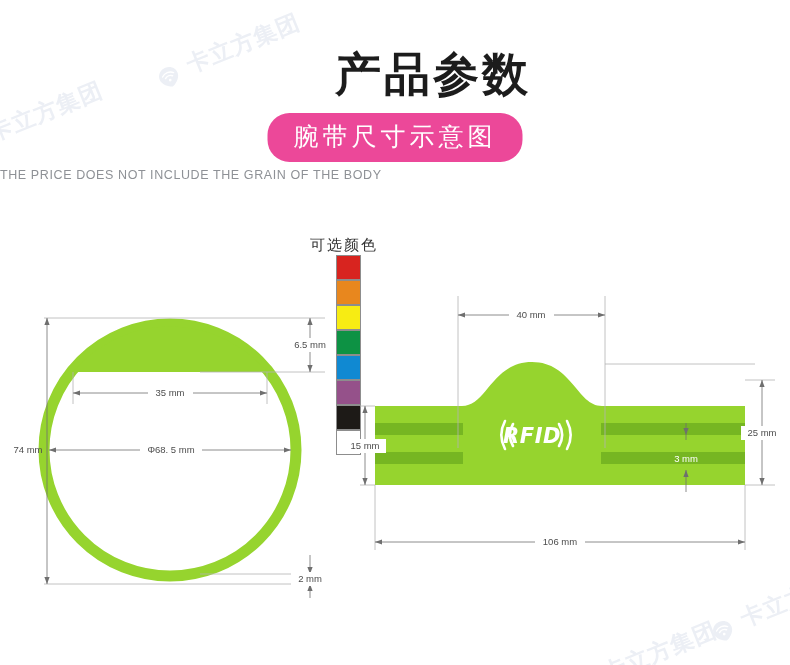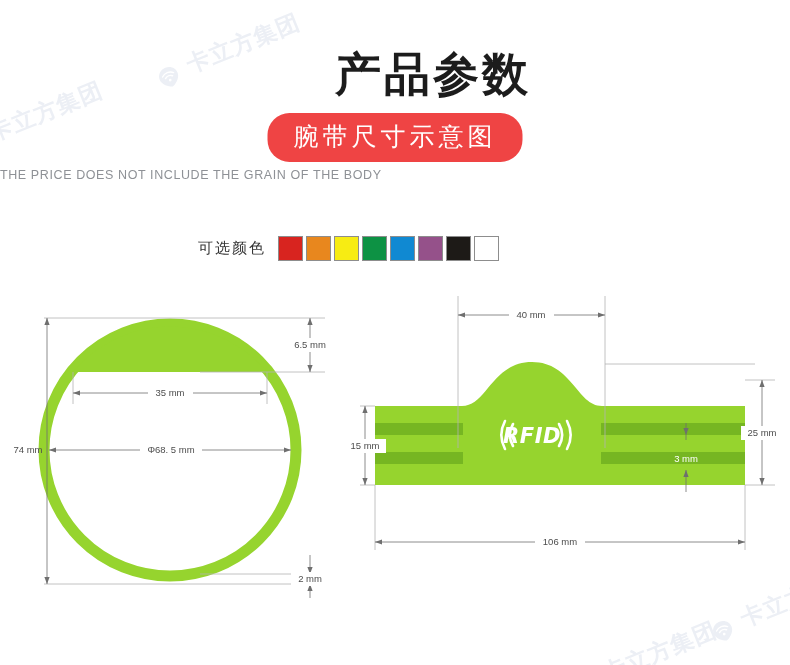--- a/index.html
+++ b/index.html
@@ -30,35 +30,35 @@
 
   
   .title{
     position:absolute;left:0;top:44px;width:790px;text-align:center;
     font-size:46px;font-weight:700;color:#1c1c1c;letter-spacing:3px;
     font-family:"DejaVu Sans","Liberation Sans",sans-serif;
     margin-left:38px;
   }
   .badge{
     position:absolute;left:50%;top:113px;transform:translateX(-50%);
-    background:#ef4444;color:#ffffff;
+    background:#ec4899;color:#ffffff;
     border-radius:22px;
     padding:7px 26px 9px 26px;
     font-size:25px;letter-spacing:4px;font-weight:400;
     font-family:"DejaVu Sans","Liberation Sans",sans-serif;
     white-space:nowrap;
   }
   .subtitle{
     position:absolute;left:0;top:168px;width:790px;
     font-size:12.5px;color:#8e9196;letter-spacing:0.6px;
   }
 
   
   .colorrow{position:absolute;left:0;top:236px;width:700px;
-    display:flex;justify-content:center;align-items:center;}
+    display:flex;justify-content:center;align-items:center;flex-direction:column;}
   .colorlabel{font-size:15px;color:#333;letter-spacing:2px;margin-right:12px;
     font-family:"DejaVu Sans","Liberation Sans",sans-serif;}
   .swatch{width:25px;height:25px;border:1px solid #8d8d8d;margin-right:3px;box-sizing:border-box;}
 
   
   .diagram{position:absolute;left:0;top:280px;width:790px;height:385px;}
 
   .dim-text{
     font-family:"Liberation Sans","DejaVu Sans",sans-serif;
     font-size:9.5px;fill:#4d4d4d;

